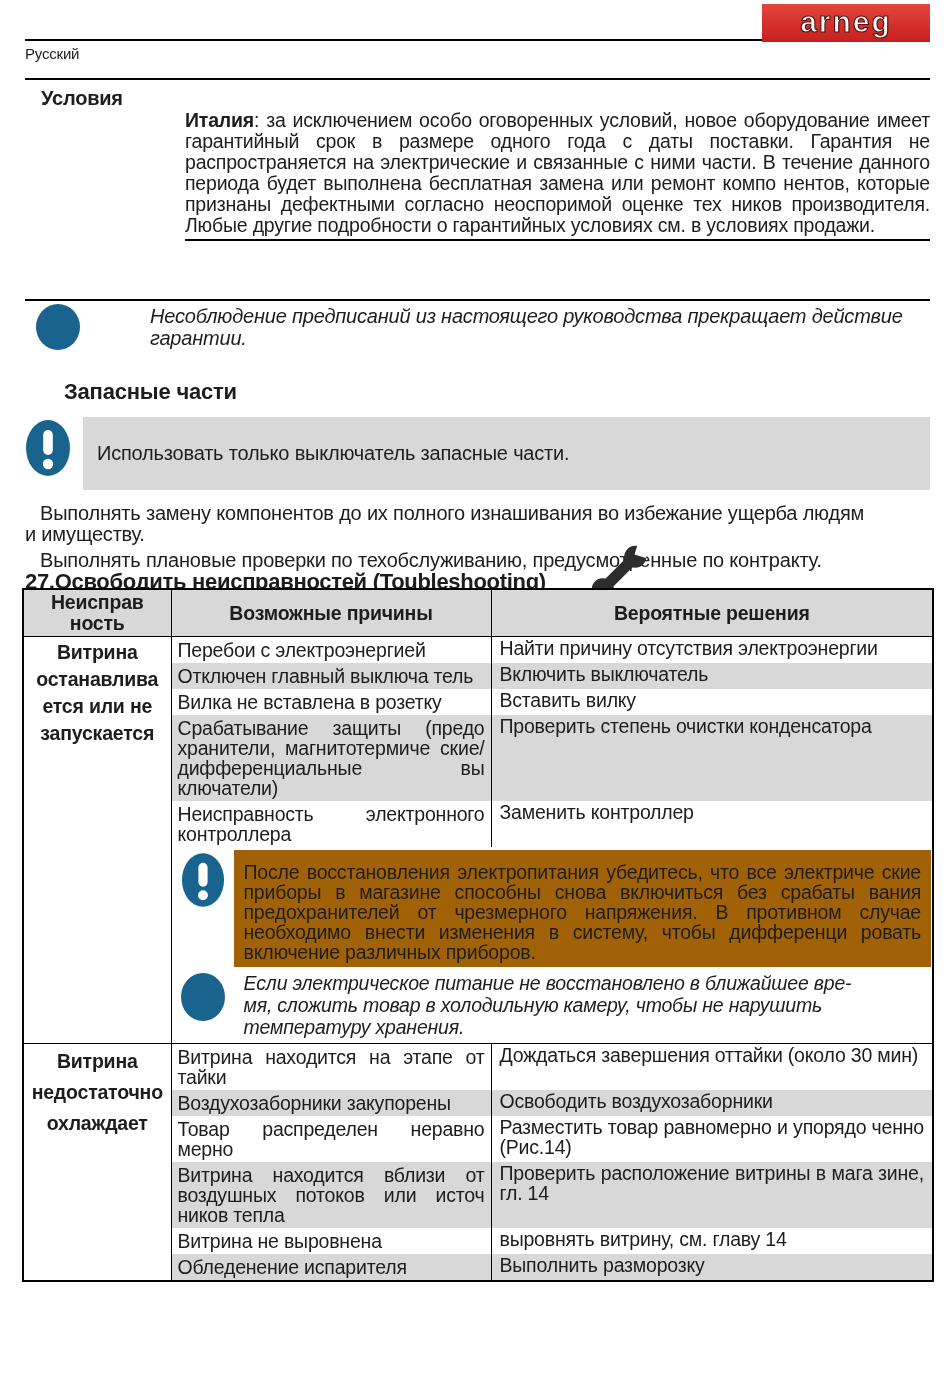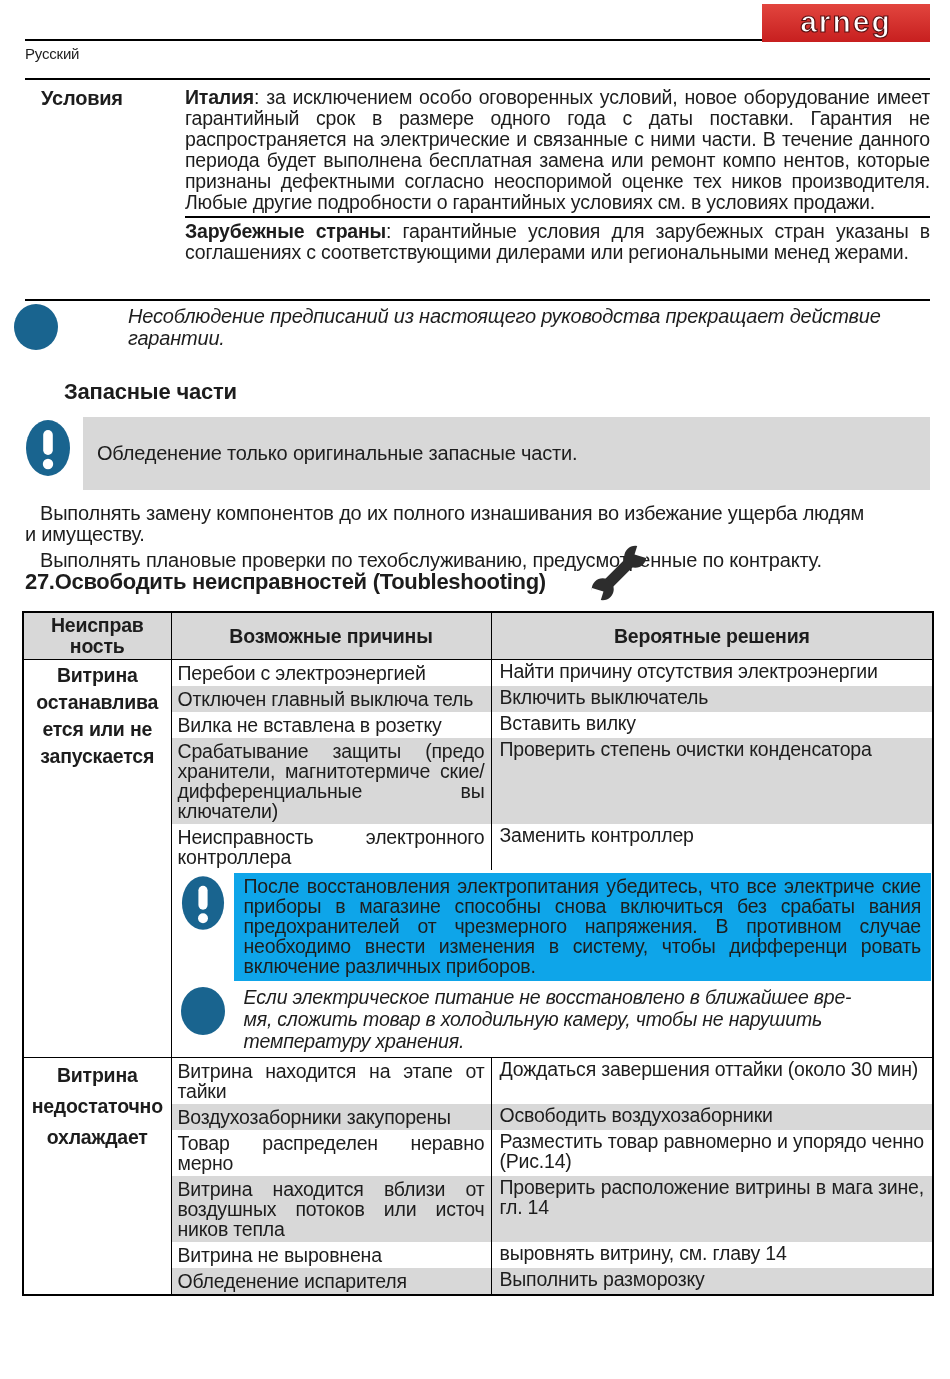--- a/index.html
+++ b/index.html
@@ -9,76 +9,75 @@
   
   .logo{position:absolute;left:762px;top:4px;width:168px;height:38px;
         background:linear-gradient(180deg,#e2453e 0%,#c71f1f 100%);
         display:flex;align-items:center;justify-content:center;}
   .logo span{color:#fff;font-weight:bold;font-size:30px;letter-spacing:2px;line-height:1;
         -webkit-text-stroke:1.2px #5a0f10;transform:translateY(-1px);}
   .lang{position:absolute;left:25px;top:45px;font-size:15px;}
   
   .conditions{position:absolute;left:25px;top:87px;width:905px;}
   .cond-label{position:absolute;left:16px;top:0;font-weight:bold;font-size:20px;}
-  .cond-body{margin-left:160px;width:745px;font-size:19.5px;line-height:21px;text-align:justify;}
+  .cond-body{margin-left:160px;width:745px;font-size:19.5px;line-height:21px;text-align:justify;margin-top:23px;}
   .cond-body .lead{font-weight:bold;}
   .subrule{height:2px;background:#000;margin:3px 0 3px 160px;width:745px;}
   
-  .note1{position:absolute;left:8px;top:303px;width:905px;display:flex;}
+  .note1{position:absolute;left:30px;top:303px;width:905px;display:flex;}
   .note1 .icon-col{width:115px;flex:0 0 115px;padding-left:5px;}
   .note-text{font-style:italic;font-size:20px;line-height:22px;white-space:pre-line;padding-top:2px;}
   
   .spare-heading{position:absolute;left:64px;top:379px;font-size:22px;font-weight:bold;}
   .notice{position:absolute;left:25px;top:417px;width:905px;display:flex;}
   .notice .icon-col{width:58px;flex:0 0 58px;padding-top:2px;}
   .notice-box{flex:1;background:#d8d8d8;min-height:73px;display:flex;align-items:center;
         padding:0 14px;font-size:20px;}
   .spare-paras{position:absolute;left:25px;top:503px;width:905px;font-size:20px;line-height:21px;}
   .spare-paras p{margin:0 0 5px 0;text-indent:15px;white-space:pre-line;}
   
   .section-heading{position:absolute;left:25px;top:569px;font-size:22px;font-weight:bold;letter-spacing:-0.3px;}
   .section-heading .num{}
   .wrench-wrap{position:absolute;left:582px;top:541px;width:74px;height:64px;}
   
-  .tbl{position:absolute;left:22px;top:611px;width:910px;border-collapse:collapse;table-layout:fixed;
+  .tbl{position:absolute;left:22px;top:588px;width:910px;border-collapse:collapse;table-layout:fixed;
        font-size:19.5px;line-height:20px;border:2px solid #000;}
   .tbl th{background:#d8d8d8;border-bottom:1.6px solid #000;font-weight:bold;text-align:center;
        vertical-align:middle;padding:2px 4px;line-height:21px;}
   .tbl th + th{border-left:1.4px solid #000;margin-left:12px;}
   .tbl td{vertical-align:top;padding:1px 7px 3px;}
   td.fault{font-weight:bold;padding:2px 5px;line-height:27px;text-align:center;}
   td.fault.f2{line-height:31px;}
   td.cause{border-left:1.4px solid #000;text-align:justify;padding:3px 6px 3px;}
   td.sol{border-left:1.4px solid #000;text-align:justify;padding:1px 8px 3px;}
   tr.shade td.cause, tr.shade td.sol{background:#d8d8d8;}
   tr.grp2 > td{border-top:1.6px solid #000;}
   td.notes-td{border-left:1.4px solid #000;padding:0;}
   .tnote{display:flex;margin:3px 0;}
   .tnote .ticon{width:62px;flex:0 0 62px;display:flex;justify-content:center;padding-top:2px;background:#fff;}
-  .tnote.mand .ttext{flex:1;background:#0ea5e9;padding:3px 10px 5px;text-align:justify;margin-right:1px;}
+  .tnote.mand .ttext{flex:1;background:#a16207;padding:12px 10px 5px;text-align:justify;margin-right:1px;}
   .tnote.inf .ttext{flex:1;padding:2px 10px;font-style:italic;white-space:pre-line;line-height:22px;}
   svg{overflow:visible;}
 </style>
 </head>
 <body>
 
 <div class="page">
 
   <div class="hr" style="left:25px;top:39px;width:737px;"></div>
   <div class="logo">
     <span>arneg</span>
   </div>
   <div class="lang">Русский</div>
   <div class="hr" style="left:25px;top:78px;width:905px;"></div>
 
   <div class="conditions">
     <div class="cond-label">Условия</div>
     <div class="cond-body"><span class="lead">Италия</span><span>: за исключением особо оговоренных условий, новое оборудование имеет гарантийный срок в размере одного года с даты поставки. Гарантия не распространяется на электрические и связанные с ними части. В течение данного периода будет выполнена бесплатная замена или ремонт компо нентов, которые признаны дефектными согласно неоспоримой оценке тех ников производителя. Любые другие подробности о гарантийных условиях см. в условиях продажи.</span></div>
     <div class="subrule"></div>
-    <div class="cond-body"><span class="lead">Зарубежные страны</span><span>: гарантийные условия для зарубежных стран указаны в соглашениях с соответствующими дилерами или региональными менед жерами.</span></div>
   </div>
   <div class="hr" style="left:25px;top:299px;width:905px;"></div>
 
   <div class="note1">
     <div class="icon-col">
       <svg width="46" height="48" viewBox="0 0 46 48">
           <ellipse cx="23" cy="24" rx="22" ry="23" fill="#19648f"></ellipse>
         </svg>
     </div>
     <div class="note-text" style="width:760px;">Несоблюдение предписаний из настоящего руководства прекращает действие
@@ -87,21 +86,21 @@
 
   <div class="spare-heading">Запасные части</div>
   <div class="notice">
     <div class="icon-col">
       <svg width="46" height="58" viewBox="0 0 46 58">
         <ellipse cx="23" cy="29" rx="22" ry="28" fill="#19648f"></ellipse>
         <rect x="18.2" y="11" width="9.6" height="25" rx="4.8" fill="#fff"></rect>
         <circle cx="23" cy="45" r="5.2" fill="#fff"></circle>
       </svg>
     </div>
-    <div class="notice-box">Обледенение только оригинальные запасные части.</div>
+    <div class="notice-box">Использовать только выключатель запасные части.</div>
   </div>
   <div class="spare-paras">
     <p>Выполнять замену компонентов до их полного изнашивания во избежание ущерба людям
 и имуществу.</p>
     <p>Выполнять плановые проверки по техобслуживанию, предусмотренные по контракту.</p>
   </div>
 
   <div class="section-heading">
     <span class="num">27.</span><span>Освободить неисправностей (Toubleshooting)</span>
   </div>

